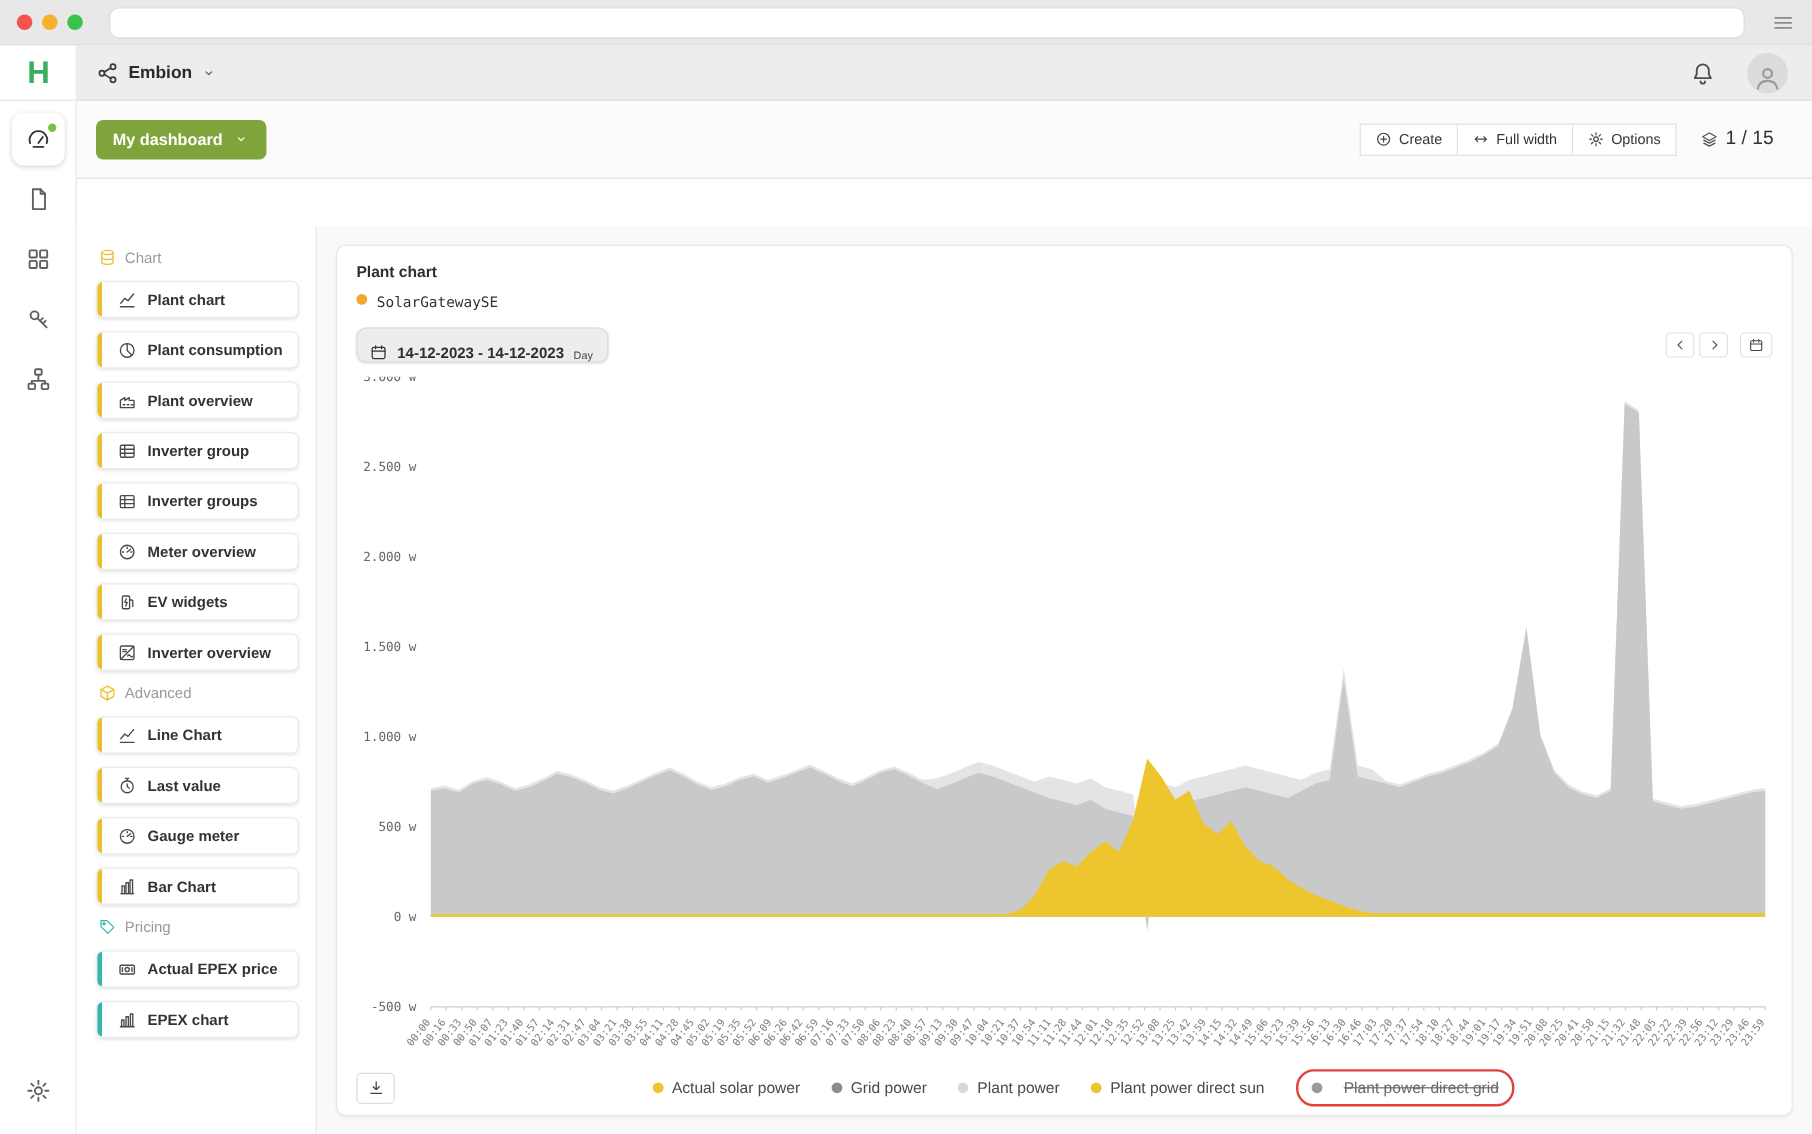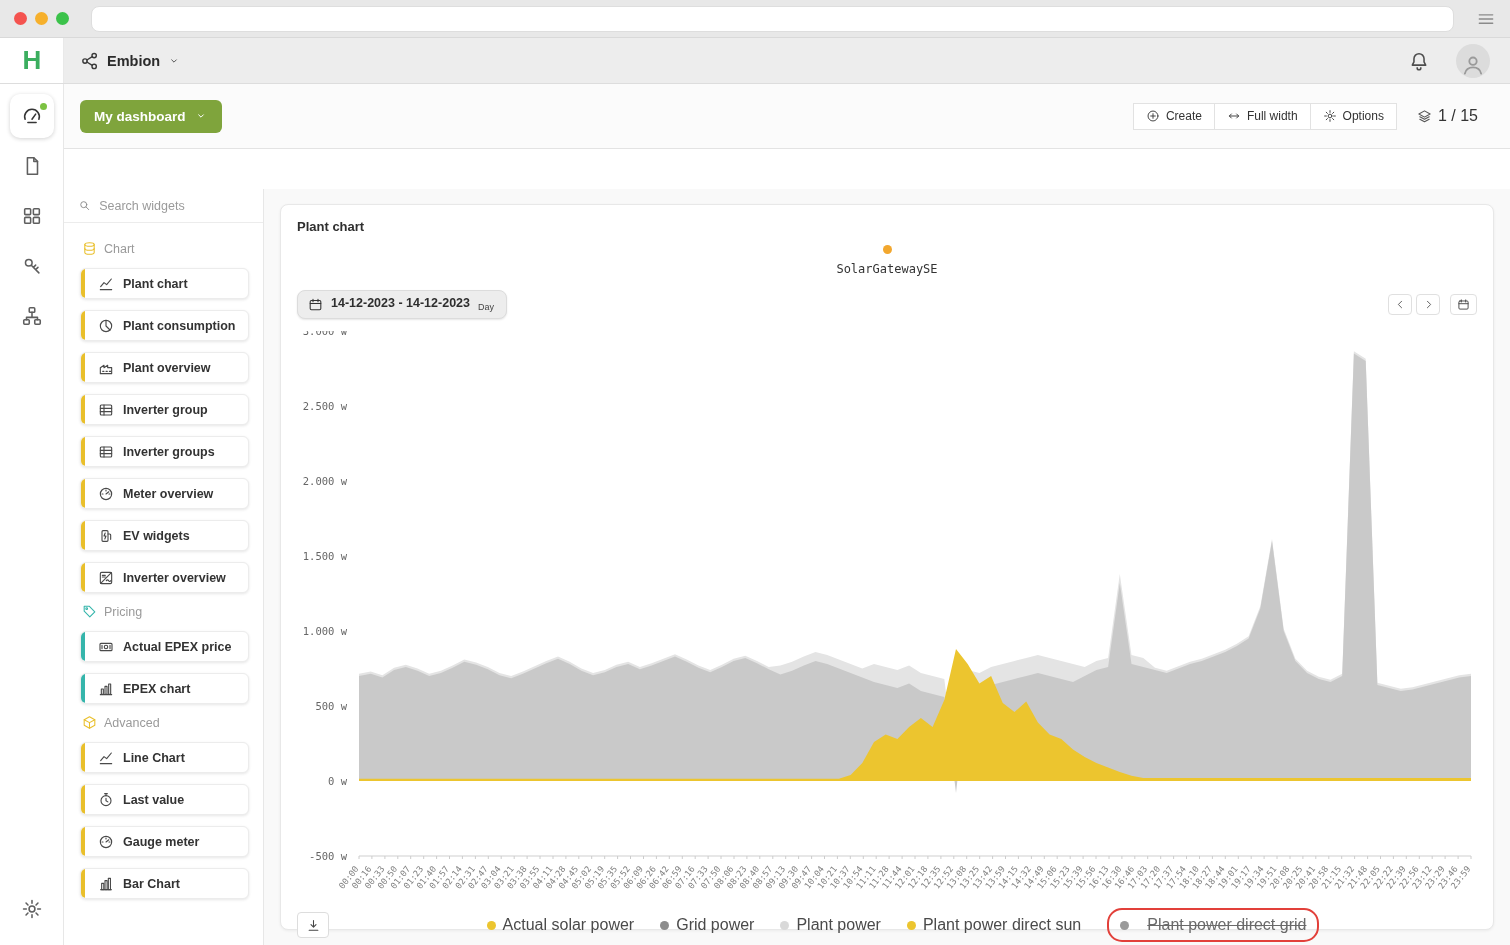--- a/index.html
+++ b/index.html
@@ -61,44 +61,44 @@
   .ws-head { display:flex; align-items:center; gap:7px; color:#9a9a9a; font-size:12.5px; margin:6px 0 12px 2px; }
   .ws-head .ic { width:15px; height:15px; }
   .ws-item { height:31px; background:#fff; border:1px solid #ececec; border-radius:6px; box-shadow:0 1px 3px rgba(0,0,0,.10); display:flex; align-items:center; gap:9px; margin-bottom:11px; padding-right:8px; overflow:hidden; cursor:pointer; }
   .ws-accent { width:4px; align-self:stretch; flex:0 0 4px; }
   .ws-item .ic { width:16px; height:16px; color:#4a4a4a; flex:0 0 16px; margin-left:4px; }
   .ws-label { font-size:12.5px; font-weight:bold; color:#333; white-space:nowrap; }
 
   .canvas { flex:1; background:#f9f9f9; padding:15px 16px; min-width:0; }
   .widget-card { background:#fff; border:1px solid #e8e8e8; border-radius:8px; box-shadow:0 1px 3px rgba(0,0,0,.06); height:100%; padding:14px 16px 10px; display:flex; flex-direction:column; }
   .card-title { font-size:13px; font-weight:bold; color:#2f2f2f; }
-  .device-row { display:flex; align-items:center; gap:8px; margin-top:11px;flex-direction:column; }
+  .device-row { display:flex; gap:8px; margin-top:11px; }
   .device-dot { width:9px; height:9px; border-radius:50%; }
   .device-name { font-family:"DejaVu Sans Mono", monospace; font-size:12px; color:#333; }
   .controls-row { display:flex; align-items:center; margin-top:14px; }
-  .date-pill { height:29px; background:#ededed; border:1px solid #dcdcdc; border-radius:8px; box-shadow:0 1px 2px rgba(0,0,0,.10); display:flex; align-items:flex-start; gap:8px; padding:5px 12px 0 10px; cursor:pointer; }
+  .date-pill { height:29px; background:#ededed; border:1px solid #dcdcdc; border-radius:8px; box-shadow:0 1px 2px rgba(0,0,0,.10); display:flex; align-items:flex-end; gap:8px; padding:5px 12px 0 10px; cursor:pointer; }
   .date-pill .ic { width:15px; height:15px; color:#333; margin-top:1px; }
   .date-text { font-size:12.5px; font-weight:bold; color:#2e2e2e; }
   .date-sub { font-size:9px; color:#444; margin-top:6px; }
   .ctl-spacer { flex:1; }
   .nav-btn { width:24px; height:21px; background:#fff; border:1px solid #e0e0e0; border-radius:4px; display:flex; align-items:center; justify-content:center; color:#555; cursor:pointer; margin-left:4px; }
   .nav-btn .ic { width:13px; height:13px; }
   .nav-btn.cal { width:27px; margin-left:10px; color:#444; }
 
   .chart-plot { margin-top:12px; position:relative; width:100%; }
   .ytick { font-family:"DejaVu Sans Mono", monospace; font-size:10.5px; fill:#666; }
   .xtick { font-family:"DejaVu Sans Mono", monospace; font-size:8.6px; fill:#808080; }
 
   .footer-row { display:flex; align-items:center; margin-top:2px; padding-bottom:2px; }
   .dl-btn { width:32px; height:26px; background:#fff; border:1px solid #ddd; border-radius:4px; display:flex; align-items:center; justify-content:center; color:#444; cursor:pointer; }
   .dl-btn .ic { width:15px; height:15px; }
   .legend { flex:1; display:flex; align-items:center; justify-content:center; gap:26px; }
   .legend-item { display:flex; align-items:center; gap:7px; cursor:pointer; }
   .legend-dot { width:9px; height:9px; border-radius:50%; flex:0 0 9px; }
-  .legend-label { font-size:16px; color:#4a4a4a; white-space:nowrap; }
+  .legend-label { font-size:13px; color:#4a4a4a; white-space:nowrap; }
   .legend-item.disabled .legend-label { text-decoration:line-through; color:#6a6a6a;margin-left:11px; }
   .highlight-ring { border:2.5px solid #e2403a; border-radius:15px; padding:6px 11px; }
 
   .ic svg { width:100%; height:100%; display:block; }
   .ic { display:inline-flex; }
 </style>
 </head>
 <body>
 
 <div class="chrome">
@@ -261,29 +261,20 @@
                 <path d="M4.5 16.5 12 20.5l7.5-4"></path>
               </svg>
             </span>
           <span class="pages-label">1 / 15</span>
         </button>
       </div>
 
       <div class="work">
 
         <div class="widget-sidebar">
-          <div class="search-row">
-            <span class="ic">
-                <svg viewBox="0 0 24 24" fill="none" stroke="currentColor" stroke-width="1.7" stroke-linecap="round" stroke-linejoin="round">
-                  <circle cx="10.5" cy="10.5" r="5.5"></circle>
-                  <path d="M14.7 14.7 19.5 19.5"></path>
-                </svg>
-              </span>
-            <input class="search-input" placeholder="Search widgets" style="">
-          </div>
           <div class="ws-list" id="ws-list">
               <div class="ws-section">
                 <div class="ws-head">
                   <span class="ic" style="color:#e9bf2b">
                     <svg viewBox="0 0 24 24" fill="none" stroke="currentColor" stroke-width="1.7" stroke-linecap="round" stroke-linejoin="round">
                       <ellipse cx="12" cy="5.5" rx="7.5" ry="2.8"></ellipse>
                       <path d="M4.5 5.5v13c0 1.5 3.4 2.8 7.5 2.8s7.5-1.3 7.5-2.8v-13"></path>
                       <path d="M4.5 12c0 1.5 3.4 2.8 7.5 2.8s7.5-1.3 7.5-2.8"></path>
                     </svg>
                   </span>
@@ -369,20 +360,75 @@
                       <path d="M20 4 4 20"></path>
                       <path d="M6.5 8h4.5M6.5 10.5h4.5"></path>
                       <path d="M12.5 16c1-1.6 2.4-1.6 3.4 0s2.4 1.6 3.4 0"></path>
                     </svg>
                   </span>
                   <span class="ws-label">Inverter overview</span>
                 </div>
               </div>
               <div class="ws-section">
                 <div class="ws-head">
+                  <span class="ic" style="color:#e9bf2b">
+                    <svg viewBox="0 0 24 24" fill="none" stroke="currentColor" stroke-width="1.7" stroke-linecap="round" stroke-linejoin="round">
+                      <path d="M12 2.8 20.5 7.5v9L12 21.2 3.5 16.5v-9L12 2.8z"></path>
+                      <path d="M3.5 7.5 12 12.2l8.5-4.7M12 12.2v9"></path>
+                    </svg>
+                  </span>
+                  <span>Advanced</span>
+                </div>
+                <div class="ws-item">
+                  <span class="ws-accent" style="background:#e9bf2b"></span>
+                  <span class="ic">
+                    <svg viewBox="0 0 24 24" fill="none" stroke="currentColor" stroke-width="1.7" stroke-linecap="round" stroke-linejoin="round">
+                      <path d="M3.5 20.5h17"></path>
+                      <path d="M4 16l5-6 4 3 7-8.5"></path>
+                    </svg>
+                  </span>
+                  <span class="ws-label">Line Chart</span>
+                </div>
+                <div class="ws-item">
+                  <span class="ws-accent" style="background:#e9bf2b"></span>
+                  <span class="ic">
+                    <svg viewBox="0 0 24 24" fill="none" stroke="currentColor" stroke-width="1.7" stroke-linecap="round" stroke-linejoin="round">
+                      <circle cx="12" cy="13" r="7.5"></circle>
+                      <path d="M12 9.5v3.5l2.8 1.8"></path>
+                      <path d="M10 2.5h4M12 2.5v3"></path>
+                    </svg>
+                  </span>
+                  <span class="ws-label">Last value</span>
+                </div>
+                <div class="ws-item">
+                  <span class="ws-accent" style="background:#e9bf2b"></span>
+                  <span class="ic">
+                    <svg viewBox="0 0 24 24" fill="none" stroke="currentColor" stroke-width="1.7" stroke-linecap="round" stroke-linejoin="round">
+                      <circle cx="12" cy="12" r="8.5"></circle>
+                      <path d="M12 12l4.2-3.4"></path>
+                      <path d="M6 12h1.5M12 6v1.5M16.5 12H18"></path>
+                    </svg>
+                  </span>
+                  <span class="ws-label">Gauge meter</span>
+                </div>
+                <div class="ws-item">
+                  <span class="ws-accent" style="background:#e9bf2b"></span>
+                  <span class="ic">
+                    <svg viewBox="0 0 24 24" fill="none" stroke="currentColor" stroke-width="1.7" stroke-linecap="round" stroke-linejoin="round">
+                      <path d="M4 20.5h16"></path>
+                      <rect x="5.5" y="11" width="3.2" height="9.5"></rect>
+                      <rect x="10.5" y="7" width="3.2" height="13.5"></rect>
+                      <rect x="15.5" y="3.5" width="3.2" height="17"></rect>
+                    </svg>
+                  </span>
+                  <span class="ws-label">Bar Chart</span>
+                </div>
+              </div>
+              <div class="ws-section">
+                <div class="ws-head">
                   <span class="ic" style="color:#35b5ab">
                     <svg viewBox="0 0 24 24" fill="none" stroke="currentColor" stroke-width="1.7" stroke-linecap="round" stroke-linejoin="round">
                       <path d="M3.5 11.5v-8h8l9 9-8 8z"></path>
                       <circle cx="7.5" cy="7.5" r="1.4"></circle>
                     </svg>
                   </span>
                   <span>Pricing</span>
                 </div>
                 <div class="ws-item">
                   <span class="ws-accent" style="background:#35b5ab"></span>
@@ -399,75 +445,20 @@
                   <span class="ws-accent" style="background:#35b5ab"></span>
                   <span class="ic">
                     <svg viewBox="0 0 24 24" fill="none" stroke="currentColor" stroke-width="1.7" stroke-linecap="round" stroke-linejoin="round">
                       <path d="M3.5 20.5h17"></path>
                       <rect x="5" y="12" width="3" height="8"></rect>
                       <rect x="10.5" y="8" width="3" height="12"></rect>
                       <rect x="16" y="4.5" width="3" height="15.5"></rect>
                     </svg>
                   </span>
                   <span class="ws-label">EPEX chart</span>
-                </div>
-              </div>
-              <div class="ws-section">
-                <div class="ws-head">
-                  <span class="ic" style="color:#e9bf2b">
-                    <svg viewBox="0 0 24 24" fill="none" stroke="currentColor" stroke-width="1.7" stroke-linecap="round" stroke-linejoin="round">
-                      <path d="M12 2.8 20.5 7.5v9L12 21.2 3.5 16.5v-9L12 2.8z"></path>
-                      <path d="M3.5 7.5 12 12.2l8.5-4.7M12 12.2v9"></path>
-                    </svg>
-                  </span>
-                  <span>Advanced</span>
-                </div>
-                <div class="ws-item">
-                  <span class="ws-accent" style="background:#e9bf2b"></span>
-                  <span class="ic">
-                    <svg viewBox="0 0 24 24" fill="none" stroke="currentColor" stroke-width="1.7" stroke-linecap="round" stroke-linejoin="round">
-                      <path d="M3.5 20.5h17"></path>
-                      <path d="M4 16l5-6 4 3 7-8.5"></path>
-                    </svg>
-                  </span>
-                  <span class="ws-label">Line Chart</span>
-                </div>
-                <div class="ws-item">
-                  <span class="ws-accent" style="background:#e9bf2b"></span>
-                  <span class="ic">
-                    <svg viewBox="0 0 24 24" fill="none" stroke="currentColor" stroke-width="1.7" stroke-linecap="round" stroke-linejoin="round">
-                      <circle cx="12" cy="13" r="7.5"></circle>
-                      <path d="M12 9.5v3.5l2.8 1.8"></path>
-                      <path d="M10 2.5h4M12 2.5v3"></path>
-                    </svg>
-                  </span>
-                  <span class="ws-label">Last value</span>
-                </div>
-                <div class="ws-item">
-                  <span class="ws-accent" style="background:#e9bf2b"></span>
-                  <span class="ic">
-                    <svg viewBox="0 0 24 24" fill="none" stroke="currentColor" stroke-width="1.7" stroke-linecap="round" stroke-linejoin="round">
-                      <circle cx="12" cy="12" r="8.5"></circle>
-                      <path d="M12 12l4.2-3.4"></path>
-                      <path d="M6 12h1.5M12 6v1.5M16.5 12H18"></path>
-                    </svg>
-                  </span>
-                  <span class="ws-label">Gauge meter</span>
-                </div>
-                <div class="ws-item">
-                  <span class="ws-accent" style="background:#e9bf2b"></span>
-                  <span class="ic">
-                    <svg viewBox="0 0 24 24" fill="none" stroke="currentColor" stroke-width="1.7" stroke-linecap="round" stroke-linejoin="round">
-                      <path d="M4 20.5h16"></path>
-                      <rect x="5.5" y="11" width="3.2" height="9.5"></rect>
-                      <rect x="10.5" y="7" width="3.2" height="13.5"></rect>
-                      <rect x="15.5" y="3.5" width="3.2" height="17"></rect>
-                    </svg>
-                  </span>
-                  <span class="ws-label">Bar Chart</span>
                 </div>
               </div>
             </div>
         </div>
 
         <div class="canvas">
           <div class="widget-card">
             <div class="card-title">Plant chart</div>
             <div class="device-row">
               <span class="device-dot" id="device-dot" style="background: rgb(242, 167, 46);"></span>

